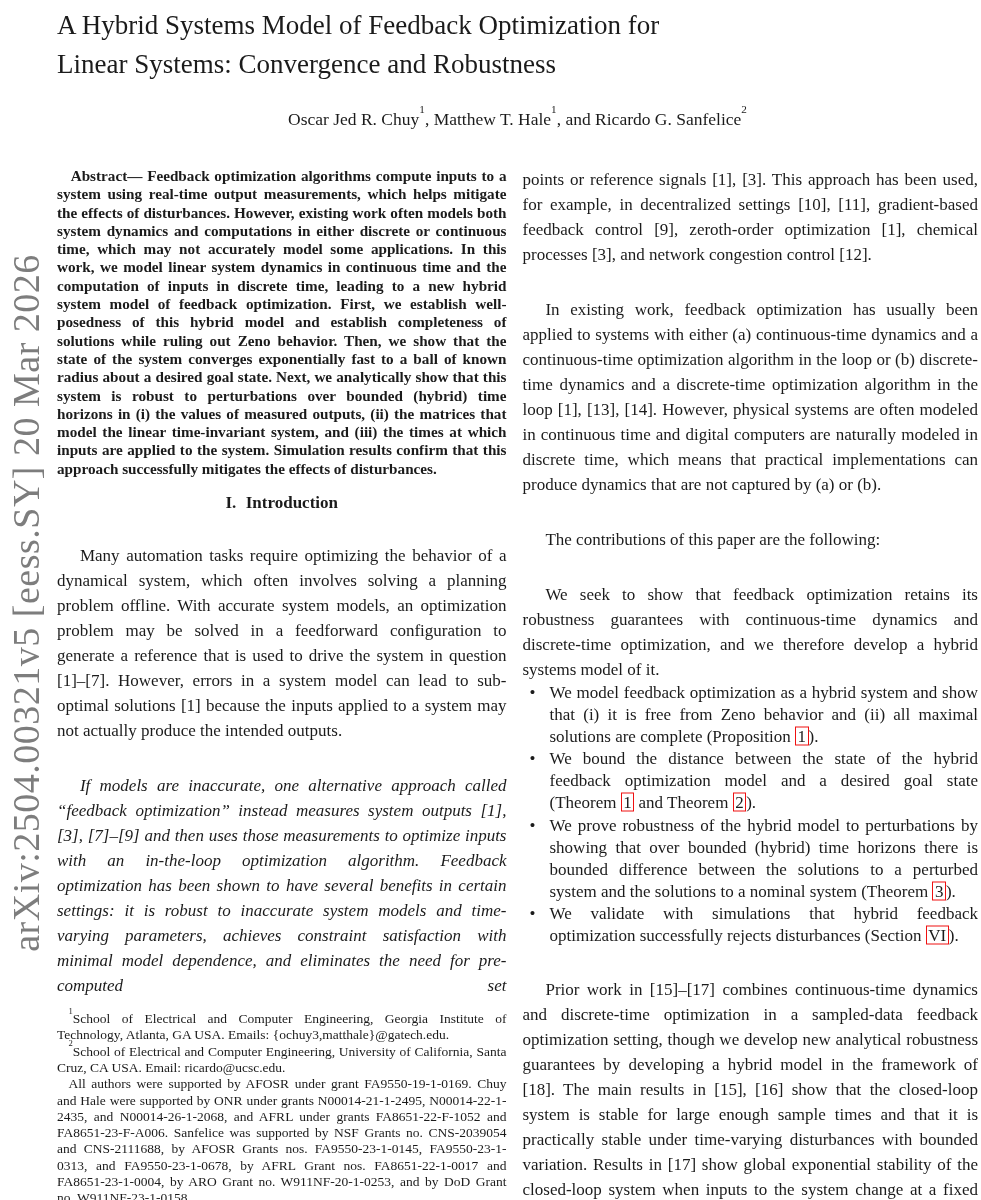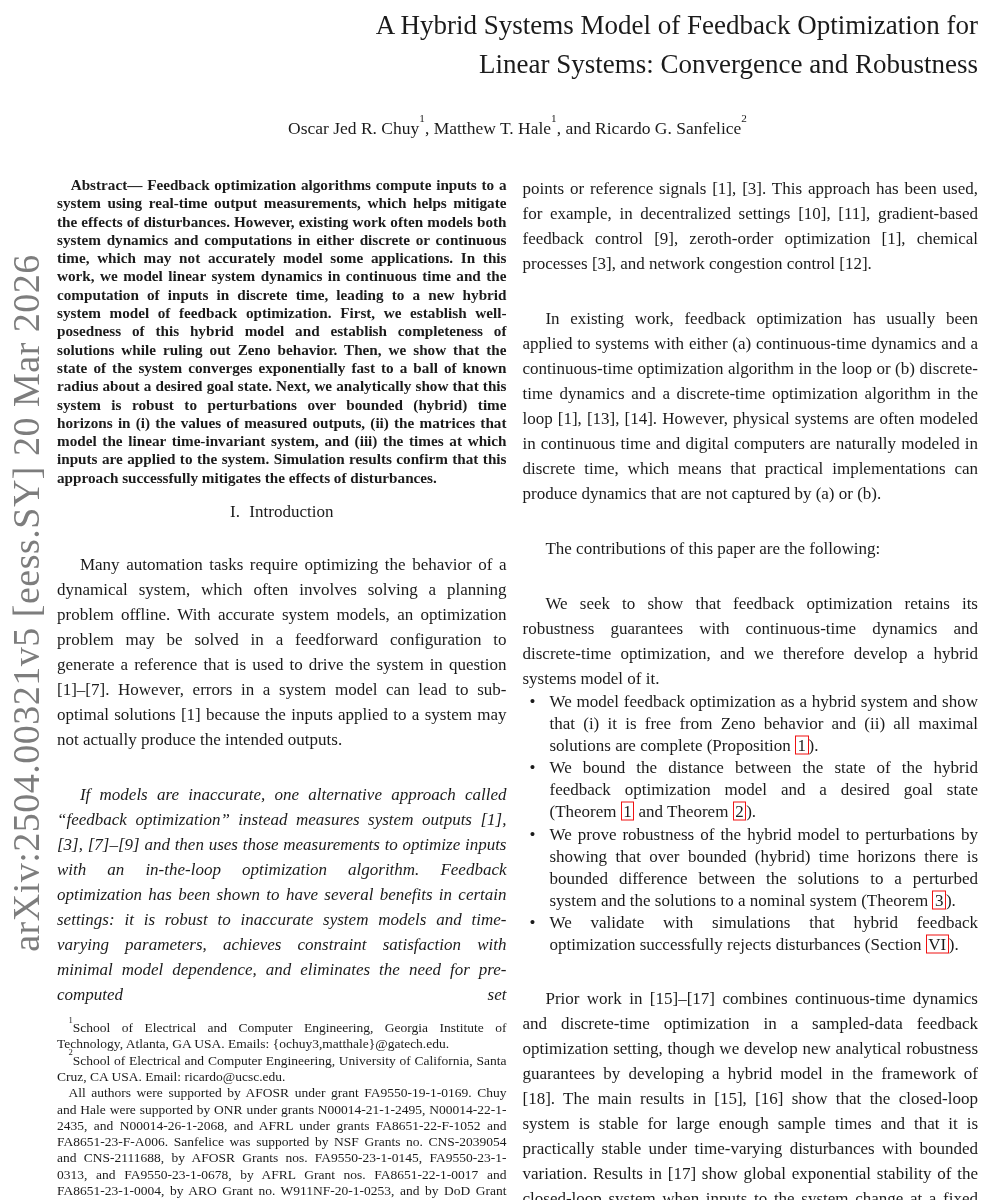--- a/index.html
+++ b/index.html
@@ -25,29 +25,29 @@
   }
 
   .content {
     position: absolute;
     left: 57px; top: 6px;
     width: 921px;
   }
 
   .title {
     margin: 0; padding: 0;
-    text-align: right;
+    text-align: left;
     font-size: 27px;
     font-weight: normal;
     line-height: 39px;
   }
   .title .tline { display: block; }
 
   .authors {
-    margin-top: 34px;
+    margin-top: 25px;
     text-align: center;
     font-size: 17.5px;
   }
   sup.affmark, .fn sup {
     font-size: 64%;
     position: relative;
     top: -0.45em;
     line-height: 0;
   }
 
@@ -66,21 +66,21 @@
     font-size: 15.2px;
     line-height: 18.3px;
     text-indent: 0.9em;
   }
 
   .sec-head {
     margin: 15px 0 9px 0;
     text-align: center;
     text-indent: 0;
     font-size: 17px;
-    font-weight: normal;
+    font-weight: bold;
   }
   .sec-head .sec-title { margin-left: 0.55em; }
 
   .body {
     font-size: 17px;
     line-height: 25px;
   }
   .indent { text-indent: 1.35em; margin-top: 30px; }
   .cont { text-align-last: justify; font-style: italic; }
 

